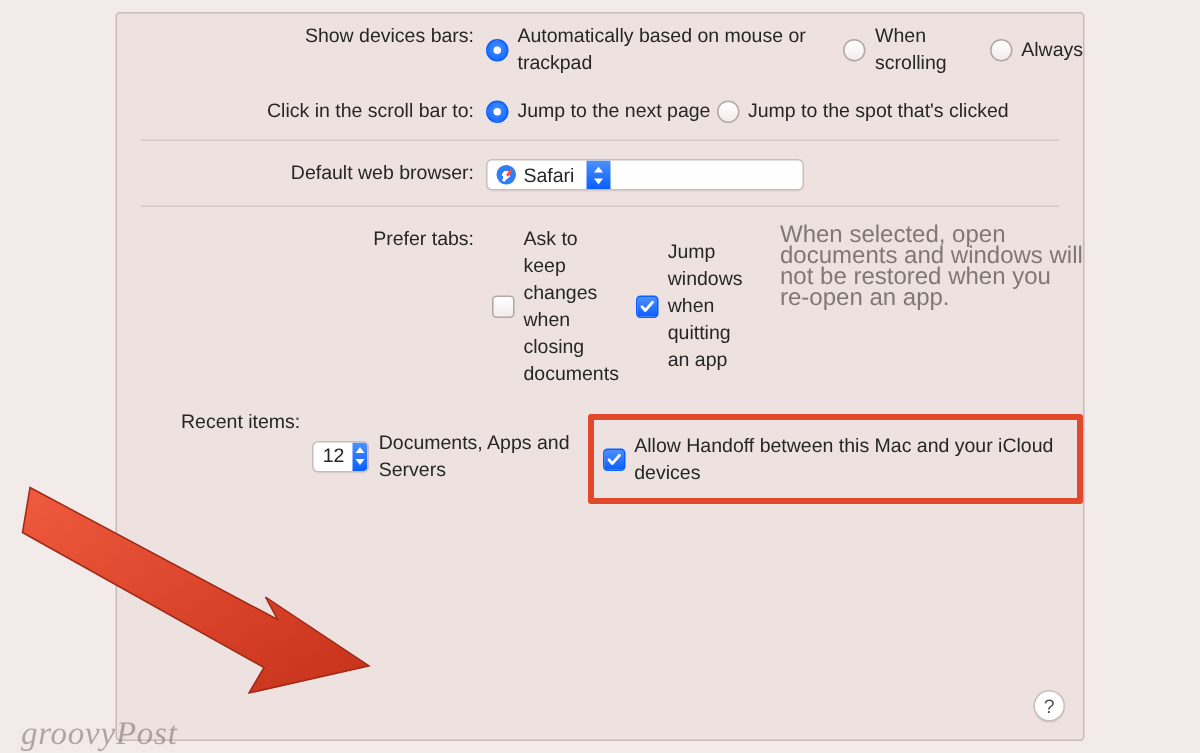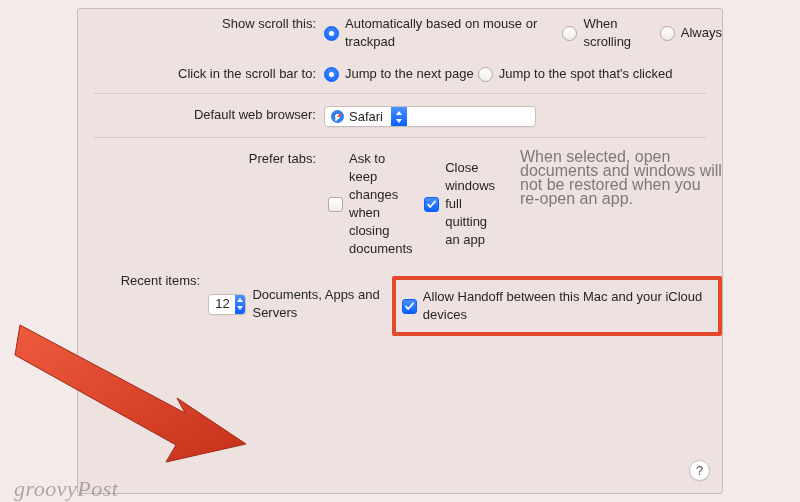--- a/index.html
+++ b/index.html
@@ -152,21 +152,21 @@
     width:1.6px; height:9px; background:linear-gradient(#ff4a3d 0 50%, #fff 50% 100%);
     transform: translate(-50%,-50%) rotate(38deg);
   }
 </style>
 </head>
 <body>
 
 <div class="panel">
 
   <div class="row">
-    <div class="label-col">Show scroll this:</div>
+    <div class="label-col">Show devices bars:</div>
     <div class="opt-col">
       <div class="radio-line">
         <span class="radio sel"></span>
         <span>Automatically based on mouse or trackpad</span>
       </div>
       <div class="radio-line">
         <span class="radio"></span>
         <span>When scrolling</span>
       </div>
       <div class="radio-line">
@@ -229,21 +229,21 @@
       </div>
 
       <div style="height:8px"></div>
 
       <div class="check-line">
         <span class="checkbox sel">
           <svg width="11" height="11" viewBox="0 0 11 11">
               <path d="M2 5.5 L4.2 8 L9 2.5" stroke="#fff" stroke-width="1.8" fill="none" stroke-linecap="round" stroke-linejoin="round"></path>
             </svg>
         </span>
-        <span>Close windows full quitting an app</span>
+        <span>Jump windows when quitting an app</span>
       </div>
       <div class="desc">When selected, open documents and windows will not be restored when you re-open an app.</div>
     </div>
   </div>
 
   <div style="height:10px"></div>
 
   <div class="row">
     <div class="label-col">Recent items:</div>
     <div class="opt-col">

